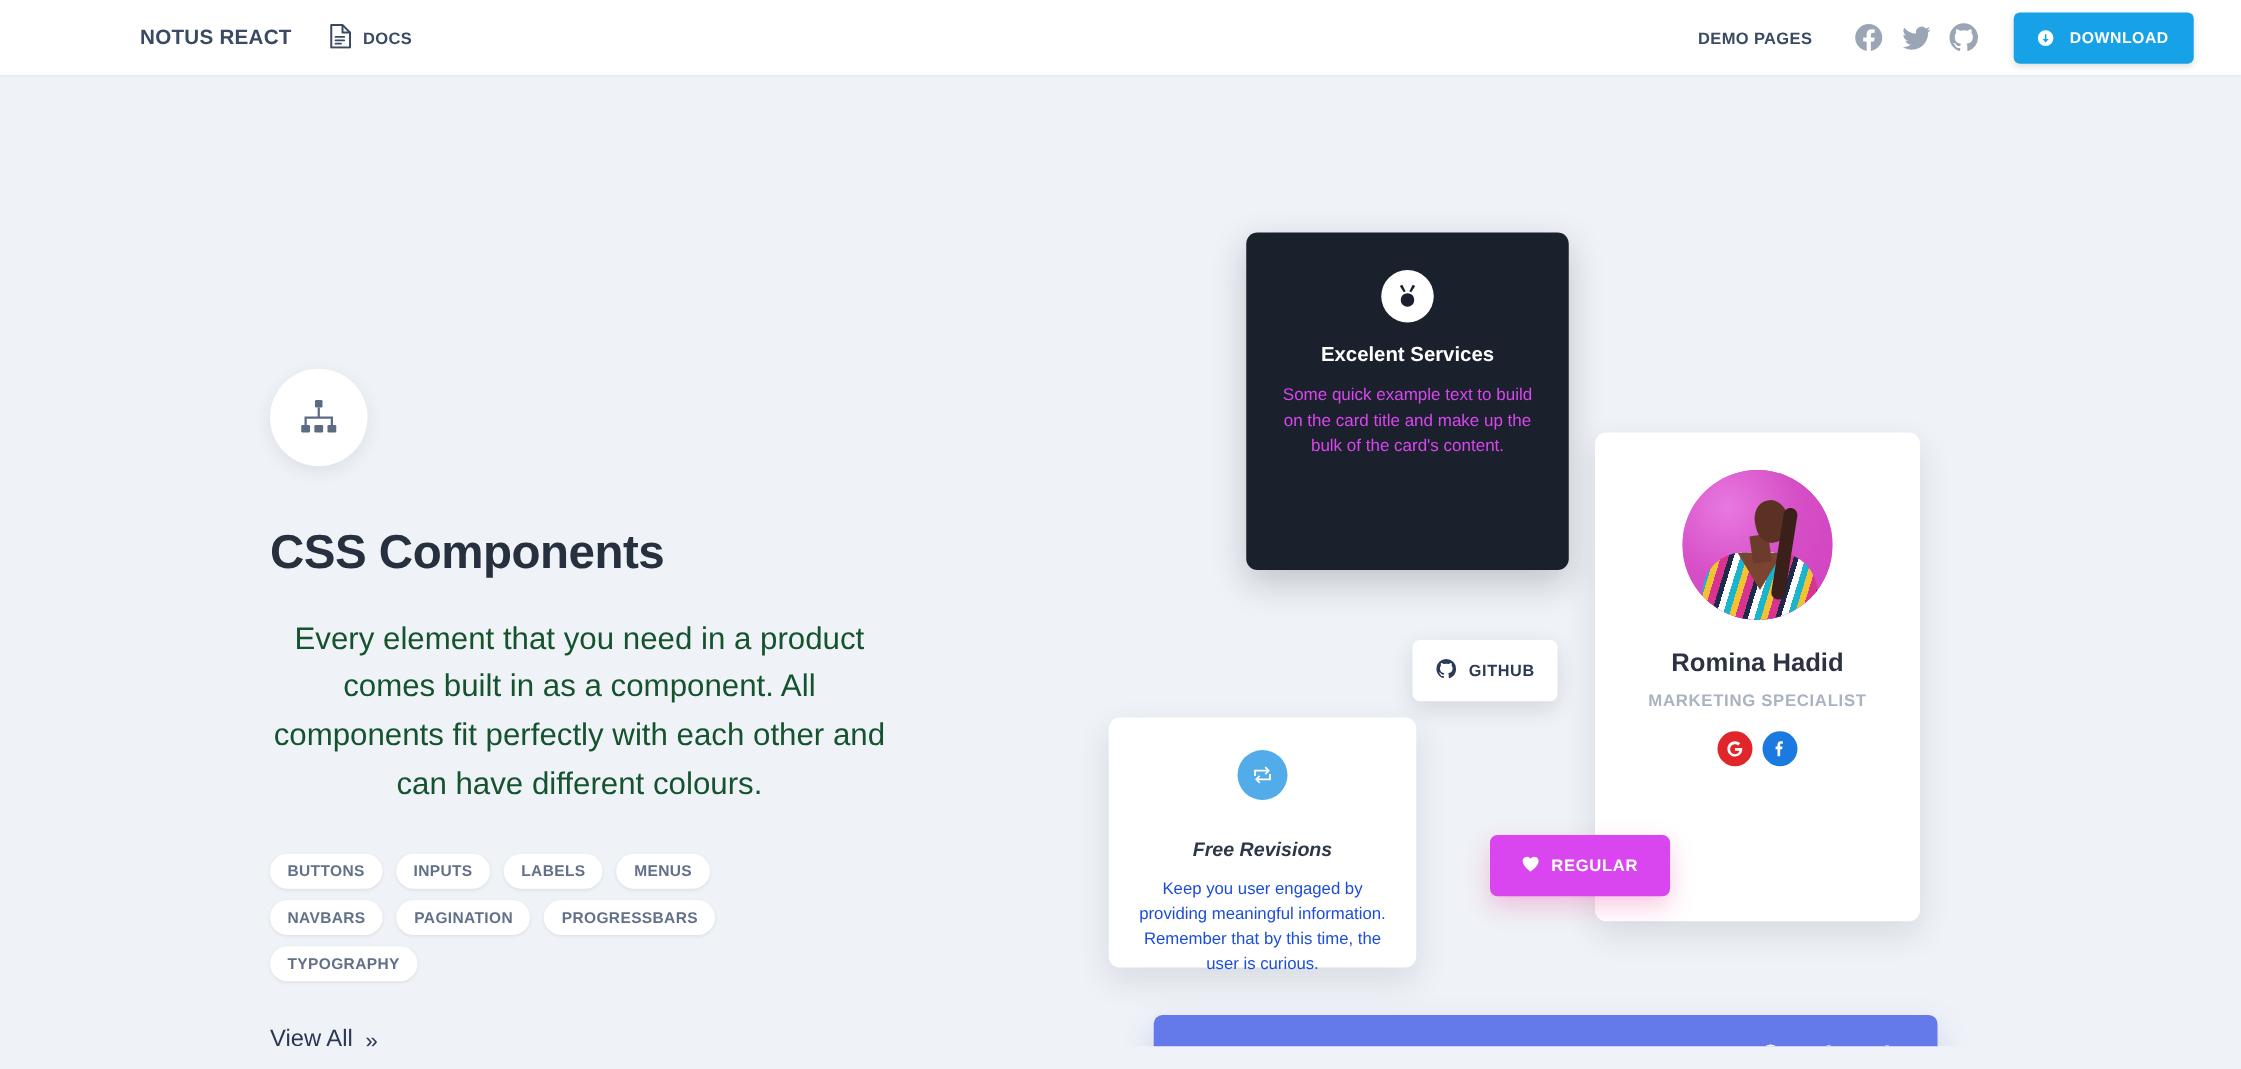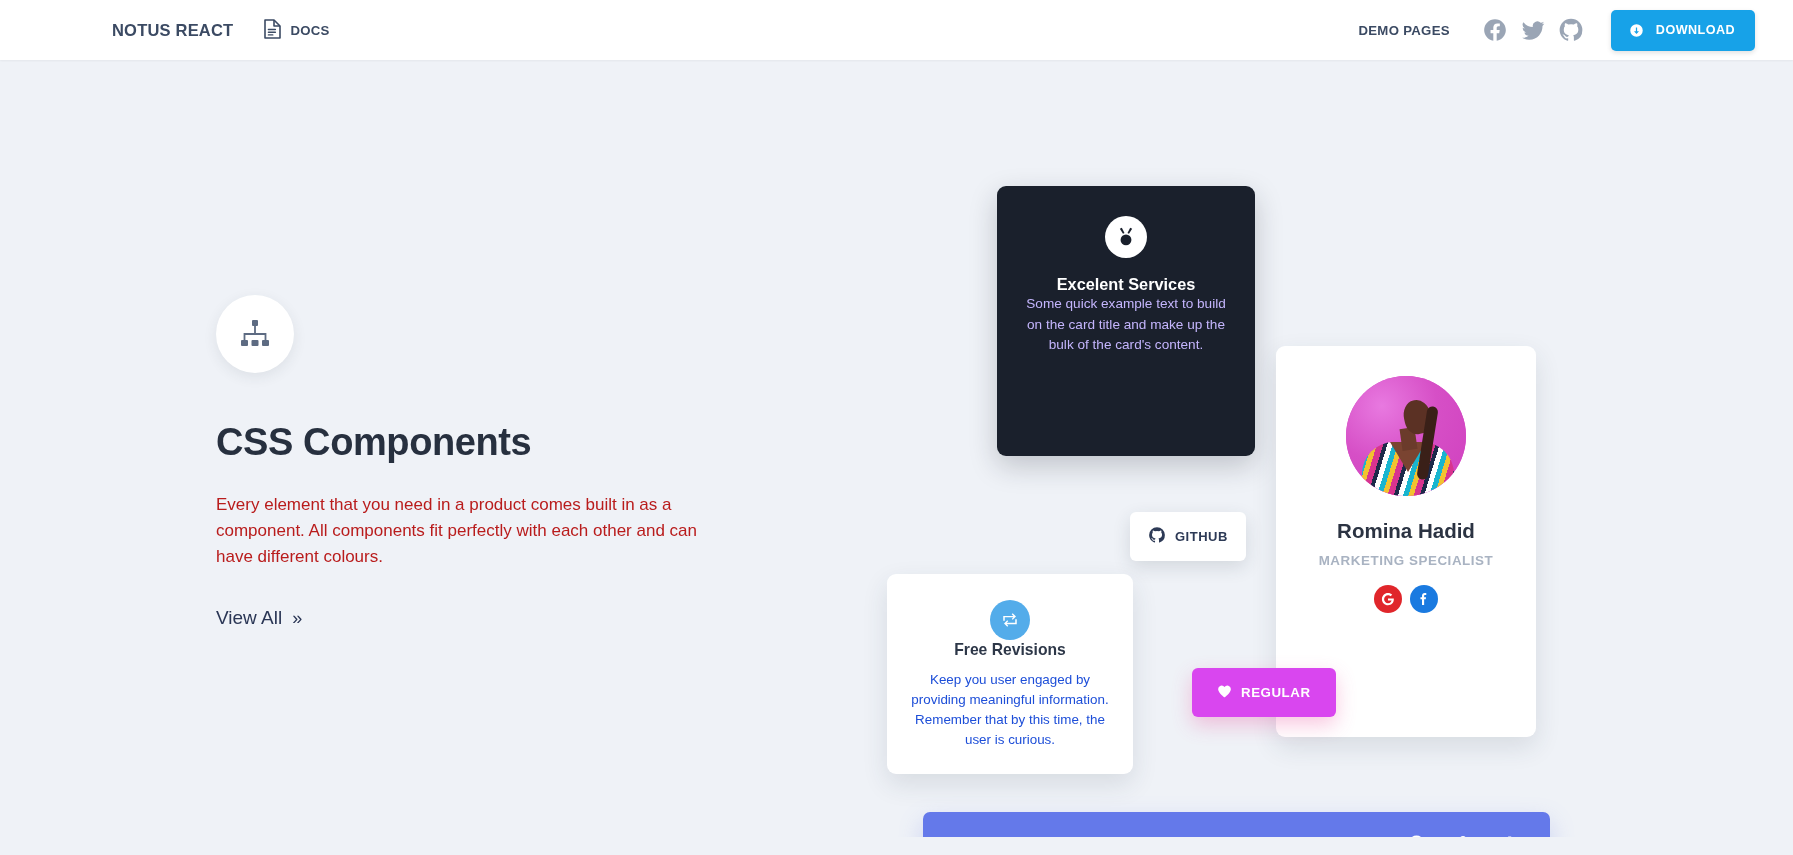--- a/index.html
+++ b/index.html
@@ -109,25 +109,26 @@
   .hero-title {
     margin-top: 48px;
     font-size: 38px;
     line-height: 1.15;
     font-weight: 700;
     letter-spacing: -0.4px;
     color: #27303f;
   }
   .hero-desc {
     margin-top: 27px;
-    font-size: 17px;
+    font-size: 25px;
     line-height: 1.55;
-    color: #b91c1c;
+    color: #14532d;
     font-weight: 400;
     max-width: 495px;
+    text-align: center;
   }
   .badges {
     margin-top: 36px;
     display: flex;
     flex-wrap: wrap;
     gap: 9px 11px;
     max-width: 430px;
   }
   .badge {
     background: #ffffff;
@@ -181,23 +182,24 @@
     margin: 0 auto;
     color: #1a202c;
   }
   .card-dark .card-title {
     margin-top: 17px;
     font-size: 16.3px;
     font-weight: 700;
     color: #ffffff;
   }
   .card-dark .card-text {
+    margin-top: 12px;
     font-size: 13.6px;
     line-height: 1.52;
-    color: #c4b5fd;
+    color: #d946ef;
   }
 
   
   .github-chip {
     position: absolute;
     left: 1130px;
     top: 452px;
     display: flex;
     align-items: center;
     gap: 9px;
@@ -231,24 +233,25 @@
     height: 40px;
     border-radius: 50%;
     background: #53acea;
     display: flex;
     align-items: center;
     justify-content: center;
     margin: 0 auto;
     color: #ffffff;
   }
   .card-light .card-title {
-    margin-top: 1px;
+    margin-top: 32px;
     font-size: 15.7px;
     font-weight: 700;
     color: #2d3748;
+    font-style: italic;
   }
   .card-light .card-text {
     margin-top: 11px;
     font-size: 13.4px;
     line-height: 1.5;
     color: #1d4ed8;
   }
 
   
   .card-profile {
@@ -462,20 +465,30 @@
         <rect x="1" y="20" width="7" height="6" rx="1"></rect>
         <rect x="11.5" y="20" width="7" height="6" rx="1"></rect>
         <rect x="22" y="20" width="7" height="6" rx="1"></rect>
         <path d="M15 6v6M4.5 20v-6h21v6M15 11v3" stroke="currentColor" stroke-width="1.8" fill="none"></path>
       </svg>
     </div>
 
     <h1 class="hero-title">CSS Components</h1>
     <p class="hero-desc">Every element that you need in a product comes built in as a component. All components fit perfectly with each other and can have different colours.</p>
 
+    <div class="badges">
+      <span class="badge">BUTTONS</span>
+      <span class="badge">INPUTS</span>
+      <span class="badge">LABELS</span>
+      <span class="badge">MENUS</span>
+      <span class="badge">NAVBARS</span>
+      <span class="badge">PAGINATION</span>
+      <span class="badge">PROGRESSBARS</span>
+      <span class="badge">TYPOGRAPHY</span>
+    </div>
 
     <div class="view-all">
       <span>View All</span>
       <span class="chev">»</span>
     </div>
   </div>
 
   <div class="comp">
 
     <div class="card-dark">

